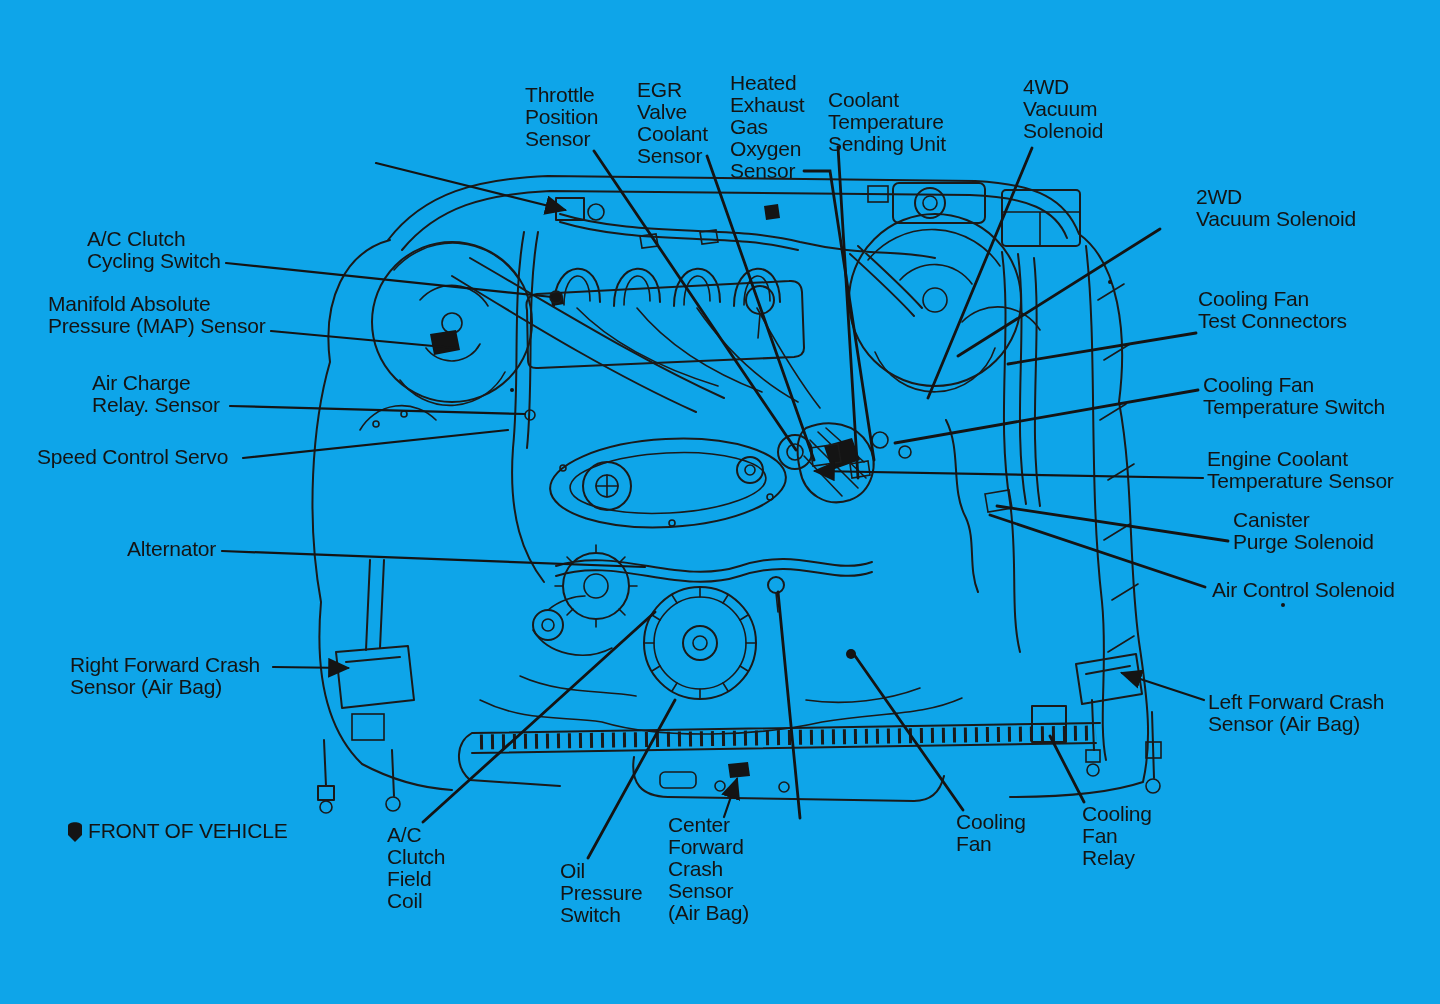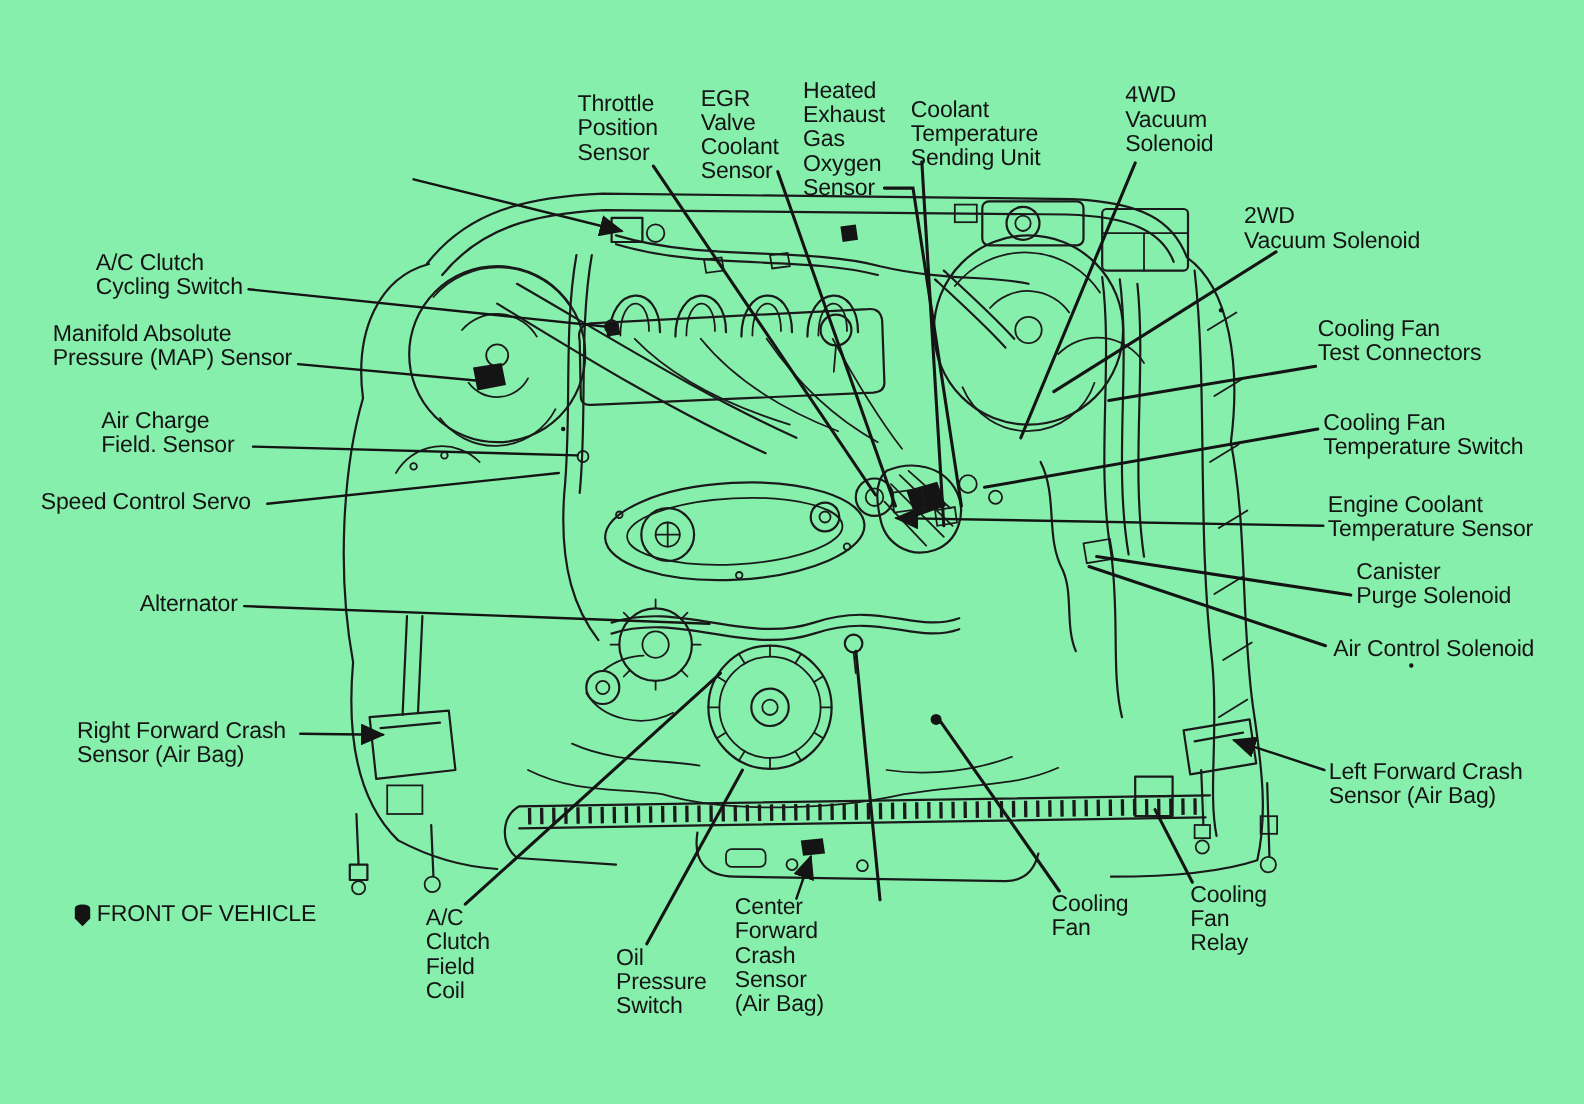--- a/index.html
+++ b/index.html
@@ -1,16 +1,16 @@
 <!DOCTYPE html>
 <html><head>
 <meta charset="utf-8">
 <style>
   html,body{margin:0;padding:0;background:#ffffff;}
-  .stage{position:relative;width:1440px;height:1004px;background:#86efac;overflow:hidden;
+  .stage{position:relative;width:1440px;height:1004px;background:#0ea5e9;overflow:hidden;
          font-family:"Liberation Sans",sans-serif;}
   .art{position:absolute;left:0;top:0;}
   .lbl{position:absolute;font-size:21px;line-height:22px;color:#141414;
        white-space:pre-line;letter-spacing:-0.2px;}
   .ink{stroke:#1a1a1a;fill:none;stroke-width:2;stroke-linecap:round;stroke-linejoin:round;}
   .ink-thin{stroke:#1a1a1a;fill:none;stroke-width:1.6;stroke-linecap:round;}
   .ink-fill{fill:#141414;stroke:none;}
   .ld{stroke:#141414;fill:none;stroke-width:2.8;stroke-linecap:round;}
   .ld-thin{stroke:#141414;fill:none;stroke-width:2.2;stroke-linecap:round;}
 </style>
@@ -199,30 +199,30 @@
 Exhaust
 Gas
 Oxygen
 Sensor</div>
   <div class="lbl" style="left:828px;top:89px">Coolant
 Temperature
 Sending Unit</div>
   <div class="lbl" style="left:1023px;top:76px">4WD
 Vacuum
 Solenoid</div>
-  <div class="lbl" style="left:1131px;top:186px">2WD
+  <div class="lbl" style="left:1196px;top:186px">2WD
 Vacuum Solenoid</div>
   <div class="lbl" style="left:87px;top:228px">A/C Clutch
 Cycling Switch</div>
   <div class="lbl" style="left:1198px;top:288px">Cooling Fan
 Test Connectors</div>
   <div class="lbl" style="left:48px;top:293px">Manifold Absolute
 Pressure (MAP) Sensor</div>
   <div class="lbl" style="left:92px;top:372px">Air Charge
-Field. Sensor</div>
+Relay. Sensor</div>
   <div class="lbl" style="left:1203px;top:374px">Cooling Fan
 Temperature Switch</div>
   <div class="lbl" style="left:37px;top:446px">Speed Control Servo</div>
   <div class="lbl" style="left:1233px;top:509px">Canister
 Purge Solenoid</div>
   <div class="lbl" style="left:1207px;top:448px">Engine Coolant
 Temperature Sensor</div>
   <div class="lbl" style="left:127px;top:538px">Alternator</div>
   <div class="lbl" style="left:1212px;top:579px">Air Control Solenoid</div>
   <div class="lbl" style="left:70px;top:654px">Right Forward Crash

